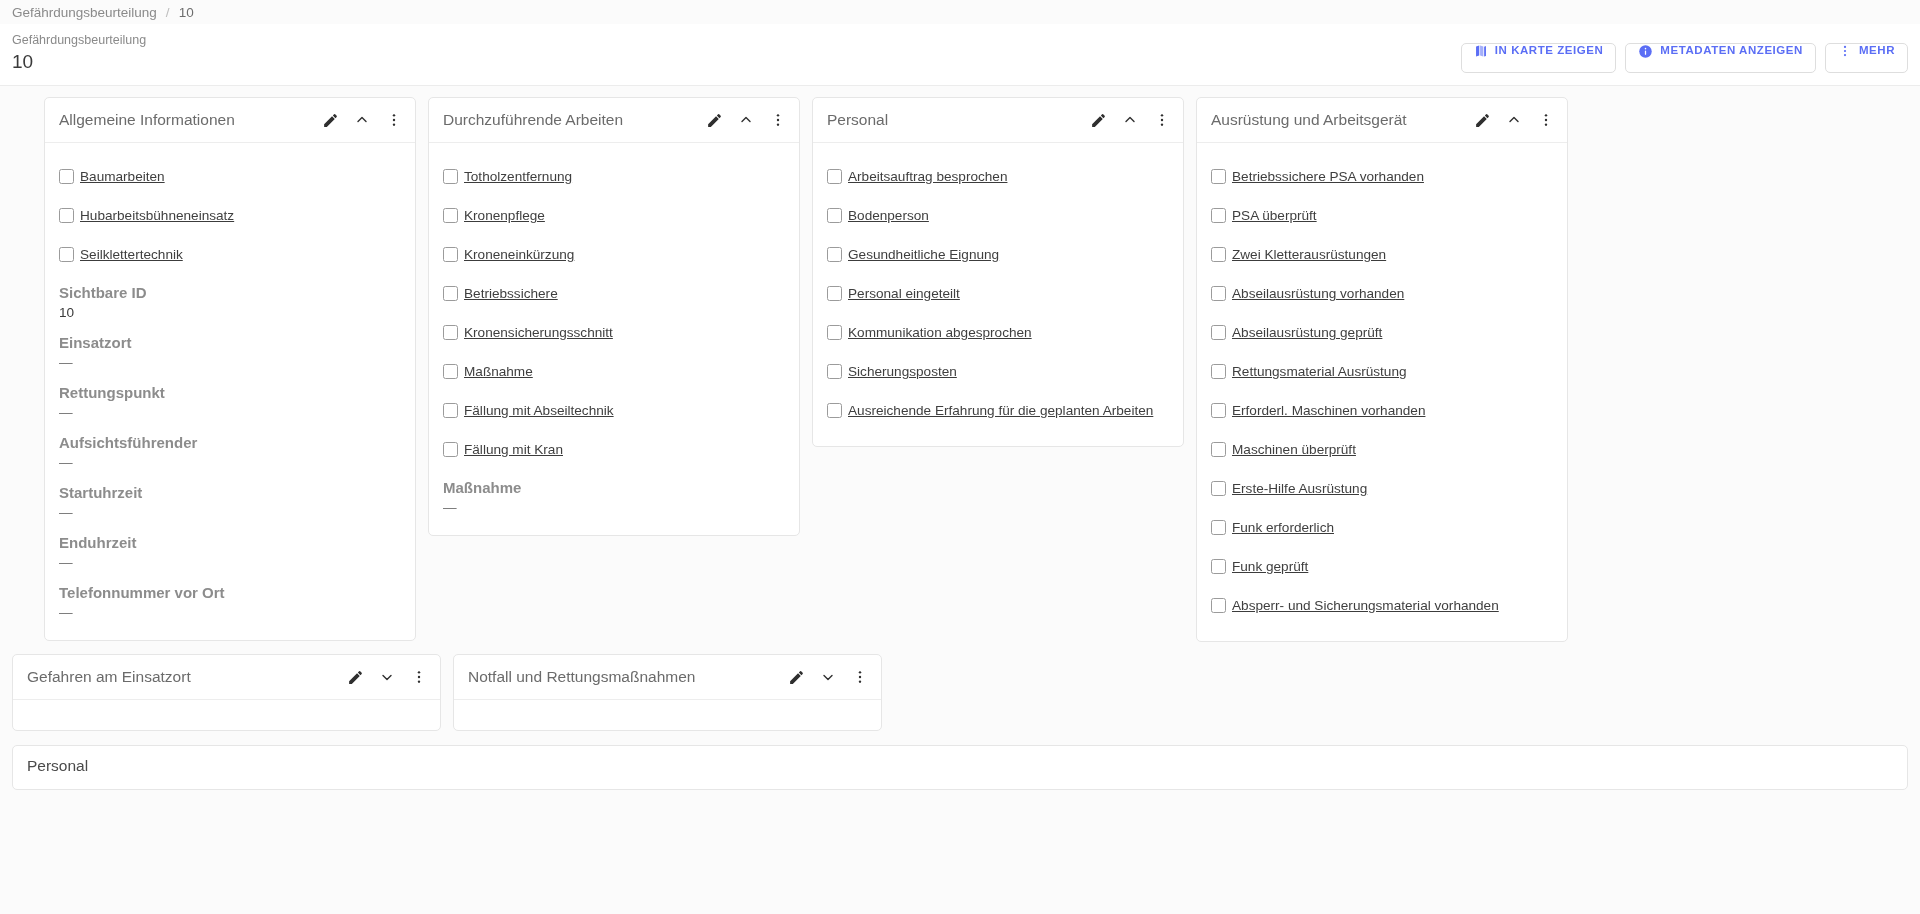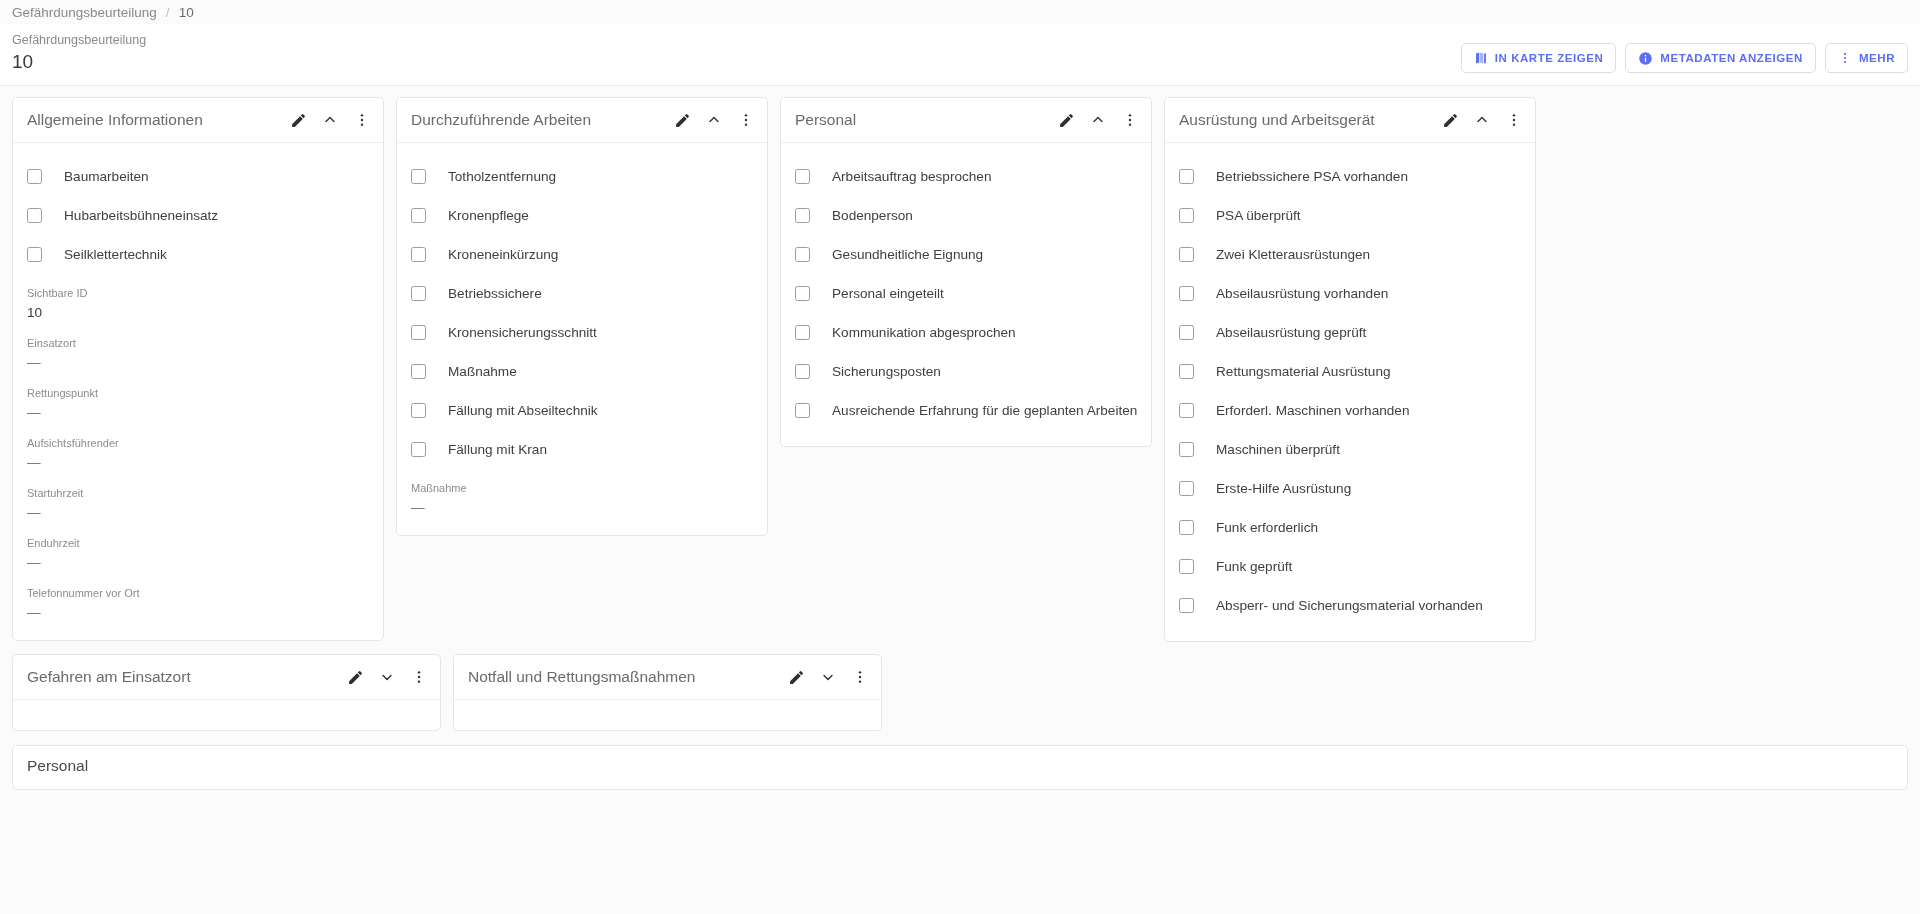--- a/index.html
+++ b/index.html
@@ -59,37 +59,38 @@
   .action-btn {
     height: 30px;
     border: 1px solid #dedede;
     border-radius: 5px;
     background: #ffffff;
     color: #5b6ef5;
     font-size: 11.5px;
     font-weight: 700;
     letter-spacing: 0.55px;
     display: inline-flex;
-    align-items: center;
+    align-items: flex-start;
     gap: 7px;
     padding: 0 12px;
     cursor: pointer;
     white-space: nowrap;
     font-family: "Liberation Sans", sans-serif;
   }
   .action-btn .ic { display: inline-flex; align-items: center; }
   .action-btn svg { display: block; }
 
   
   .board {
     padding: 11px 12px 0 12px;
     display: flex;
     flex-wrap: wrap;
     gap: 12px;
     align-items: flex-start;
+    margin-left: 32px;
   }
   .card {
     background: #ffffff;
     border: 1px solid #e6e6e6;
     border-radius: 5px;
     width: 372px;
     overflow: hidden;
   }
   .card-header {
     height: 45px;
@@ -116,43 +117,45 @@
     cursor: pointer;
     color: #2f2f2f;
   }
   .card-body { padding: 14px 14px 16px 14px; }
   .card-body.empty { height: 32px; padding: 0; }
 
   
   .chk-row {
     display: flex;
     align-items: center;
-    gap: 22px;
+    gap: 6px;
     height: 39px;
+    text-decoration: underline;
   }
   .chk-box {
     width: 15px; height: 15px;
     min-width: 15px;
     border: 1.6px solid #9b9b9b;
     border-radius: 2.5px;
     background: #fff;
     cursor: pointer;
   }
   .chk-label {
     font-size: 13.6px;
     color: #3f3f3f;
     white-space: nowrap;
   }
 
   
   .field { padding-top: 10px; }
   .field-label {
-    font-size: 11px;
+    font-size: 15px;
     color: #8c8c8c;
     line-height: 18px;
+    font-weight: bold;
   }
   .field-value {
     font-size: 13.6px;
     color: #3a3a3a;
     line-height: 22px;
     min-height: 22px;
   }
   .field-value.dash { color: #6d6d6d; letter-spacing: -0.5px; }
 
   

